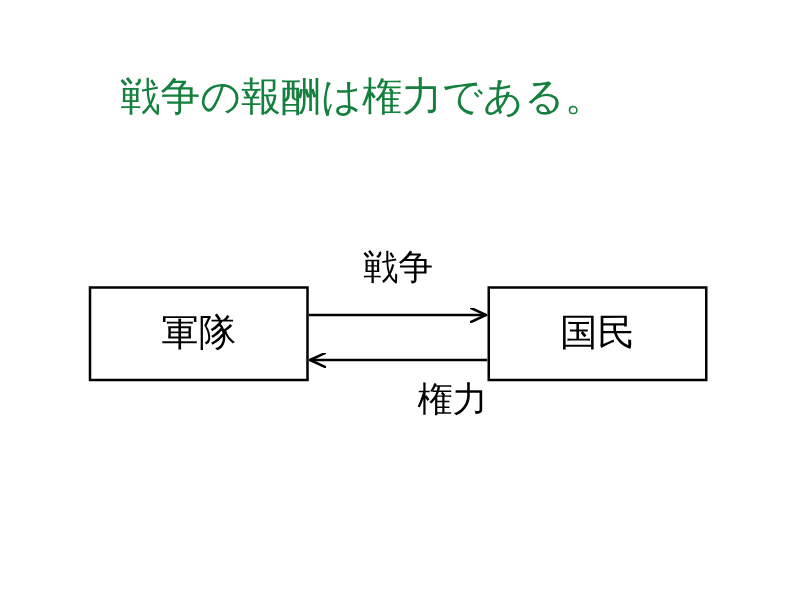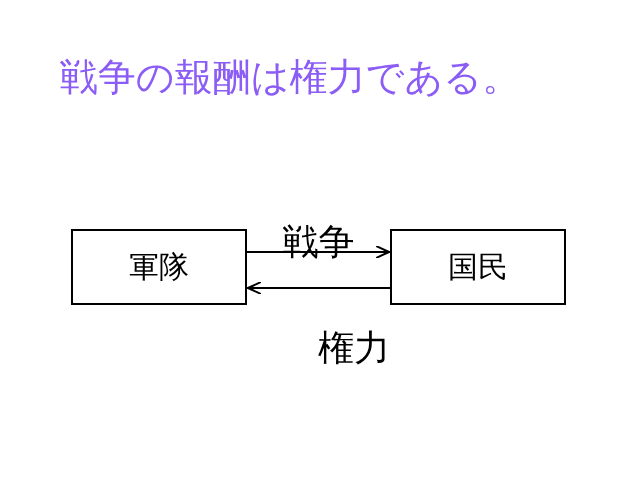--- a/index.html
+++ b/index.html
@@ -26,26 +26,26 @@
     background: #ffffff;
   }
 
   
   #title {
     position: absolute;
     left: 0;
     top: 48px;
     width: 580px;
     text-align: center;
-    font-size: 38px;
+    font-size: 32px;
     line-height: 58px;
     font-weight: 400;
     letter-spacing: 0px;
     white-space: nowrap;
-    color: #8b5cf6;
+    color: #15803d;
   }
 
   
   #diagram {
     position: absolute;
     left: 0;
     top: 0;
     width: 640px;
     height: 480px;
   }
@@ -85,26 +85,25 @@
     left: 0;
     top: 0;
     width: 640px;
     height: 480px;
     pointer-events: none;
   }
 
   
   .edge-label {
     position: absolute;
-    font-size: 36px;
+    font-size: 28px;
     line-height: 28px;
     color: #000000;
     white-space: nowrap;
     text-align: center;
-    margin-top: 28px;
   }
   #edge-label-war {
     left: 247px;
     top: 200px;
     width: 143px;
   }
   #edge-label-power {
     left: 247px;
     top: 306px;
     width: 143px;

